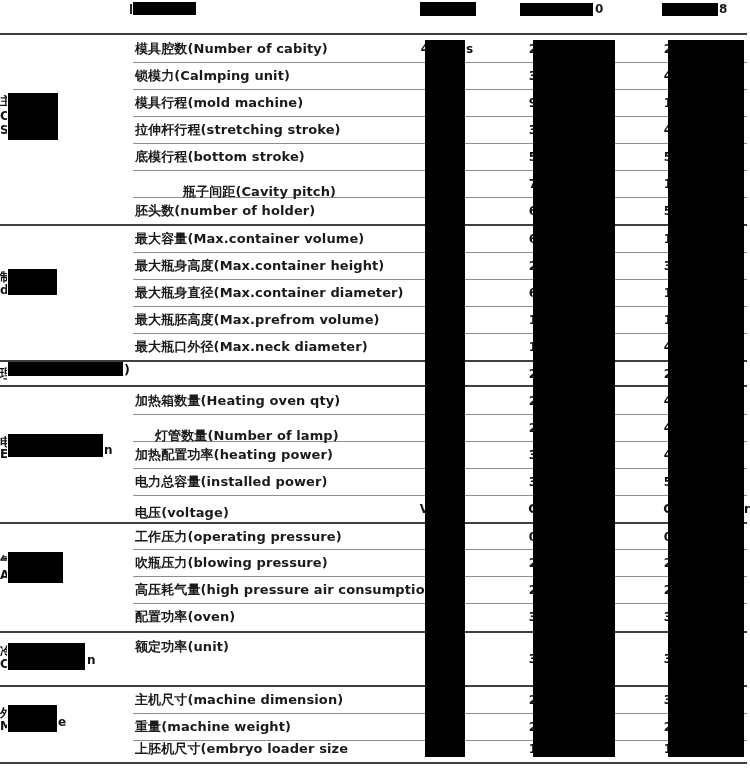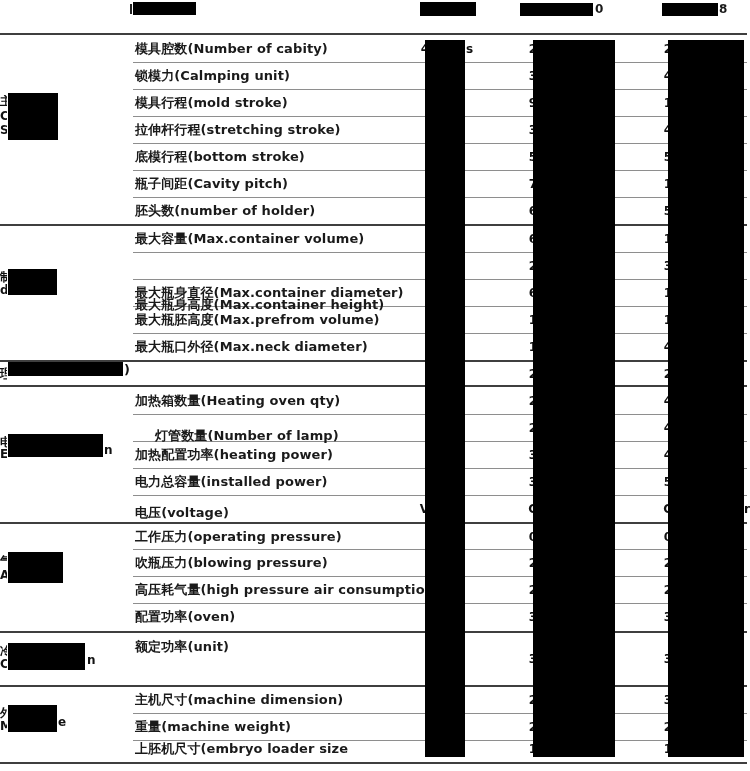--- a/index.html
+++ b/index.html
@@ -69,39 +69,39 @@
     </div>
   <div id="rows">
       <div class="row-label" style="top: 35px; height: 27px;">模具腔数(Number of cabity)</div>
       <div class="frag ralign" style="left: 419px; top: 35px; width: 10px; height: 27px;">4</div>
       <div class="frag" style="left: 466px; top: 35px; width: 10px; height: 27px;">s</div>
       <div class="frag ralign" style="left: 526px; top: 35px; width: 11px; height: 27px;">2</div>
       <div class="frag ralign" style="left: 661px; top: 35px; width: 11px; height: 27px;">2</div>
       <div class="row-label" style="top: 62px; height: 27px;">锁模力(Calmping unit)</div>
       <div class="frag ralign" style="left: 526px; top: 62px; width: 11px; height: 27px;">3</div>
       <div class="frag ralign" style="left: 661px; top: 62px; width: 11px; height: 27px;">4</div>
-      <div class="row-label" style="top: 89px; height: 27px;">模具行程(mold stroke)</div>
+      <div class="row-label" style="top: 89px; height: 27px;">模具行程(mold machine)</div>
       <div class="frag ralign" style="left: 526px; top: 89px; width: 11px; height: 27px;">9</div>
       <div class="frag ralign" style="left: 661px; top: 89px; width: 11px; height: 27px;">1</div>
       <div class="row-label" style="top: 116px; height: 27px;">拉伸杆行程(stretching stroke)</div>
       <div class="frag ralign" style="left: 526px; top: 116px; width: 11px; height: 27px;">3</div>
       <div class="frag ralign" style="left: 661px; top: 116px; width: 11px; height: 27px;">4</div>
       <div class="row-label" style="top: 143px; height: 27px;">底模行程(bottom stroke)</div>
       <div class="frag ralign" style="left: 526px; top: 143px; width: 11px; height: 27px;">5</div>
       <div class="frag ralign" style="left: 661px; top: 143px; width: 11px; height: 27px;">5</div>
-      <div class="row-label" style="top: 170px; height: 27px;">瓶子间距(Cavity pitch)</div>
+      <div class="row-label" style="top: 178px; height: 27px; margin-left: 48px;">瓶子间距(Cavity pitch)</div>
       <div class="frag ralign" style="left: 526px; top: 170px; width: 11px; height: 27px;">7</div>
       <div class="frag ralign" style="left: 661px; top: 170px; width: 11px; height: 27px;">1</div>
       <div class="row-label" style="top: 197px; height: 27px;">胚头数(number of holder)</div>
       <div class="frag ralign" style="left: 526px; top: 197px; width: 11px; height: 27px;">6</div>
       <div class="frag ralign" style="left: 661px; top: 197px; width: 11px; height: 27px;">5</div>
       <div class="row-label" style="top: 226px; height: 26px;">最大容量(Max.container volume)</div>
       <div class="frag ralign" style="left: 526px; top: 226px; width: 11px; height: 26px;">6</div>
       <div class="frag ralign" style="left: 661px; top: 226px; width: 11px; height: 26px;">1</div>
-      <div class="row-label" style="top: 252px; height: 27px; margin-top: 39px;">最大瓶身高度(Max.container height)</div>
+      <div class="row-label" style="top: 252px; height: 27px;">最大瓶身高度(Max.container height)</div>
       <div class="frag ralign" style="left: 526px; top: 252px; width: 11px; height: 27px;">2</div>
       <div class="frag ralign" style="left: 661px; top: 252px; width: 11px; height: 27px;">3</div>
       <div class="row-label" style="top: 279px; height: 27px;">最大瓶身直径(Max.container diameter)</div>
       <div class="frag ralign" style="left: 526px; top: 279px; width: 11px; height: 27px;">6</div>
       <div class="frag ralign" style="left: 661px; top: 279px; width: 11px; height: 27px;">1</div>
       <div class="row-label" style="top: 306px; height: 27px;">最大瓶胚高度(Max.prefrom volume)</div>
       <div class="frag ralign" style="left: 526px; top: 306px; width: 11px; height: 27px;">1</div>
       <div class="frag ralign" style="left: 661px; top: 306px; width: 11px; height: 27px;">1</div>
       <div class="row-label" style="top: 333px; height: 27px;">最大瓶口外径(Max.neck diameter)</div>
       <div class="frag ralign" style="left: 526px; top: 333px; width: 11px; height: 27px;">1</div>

